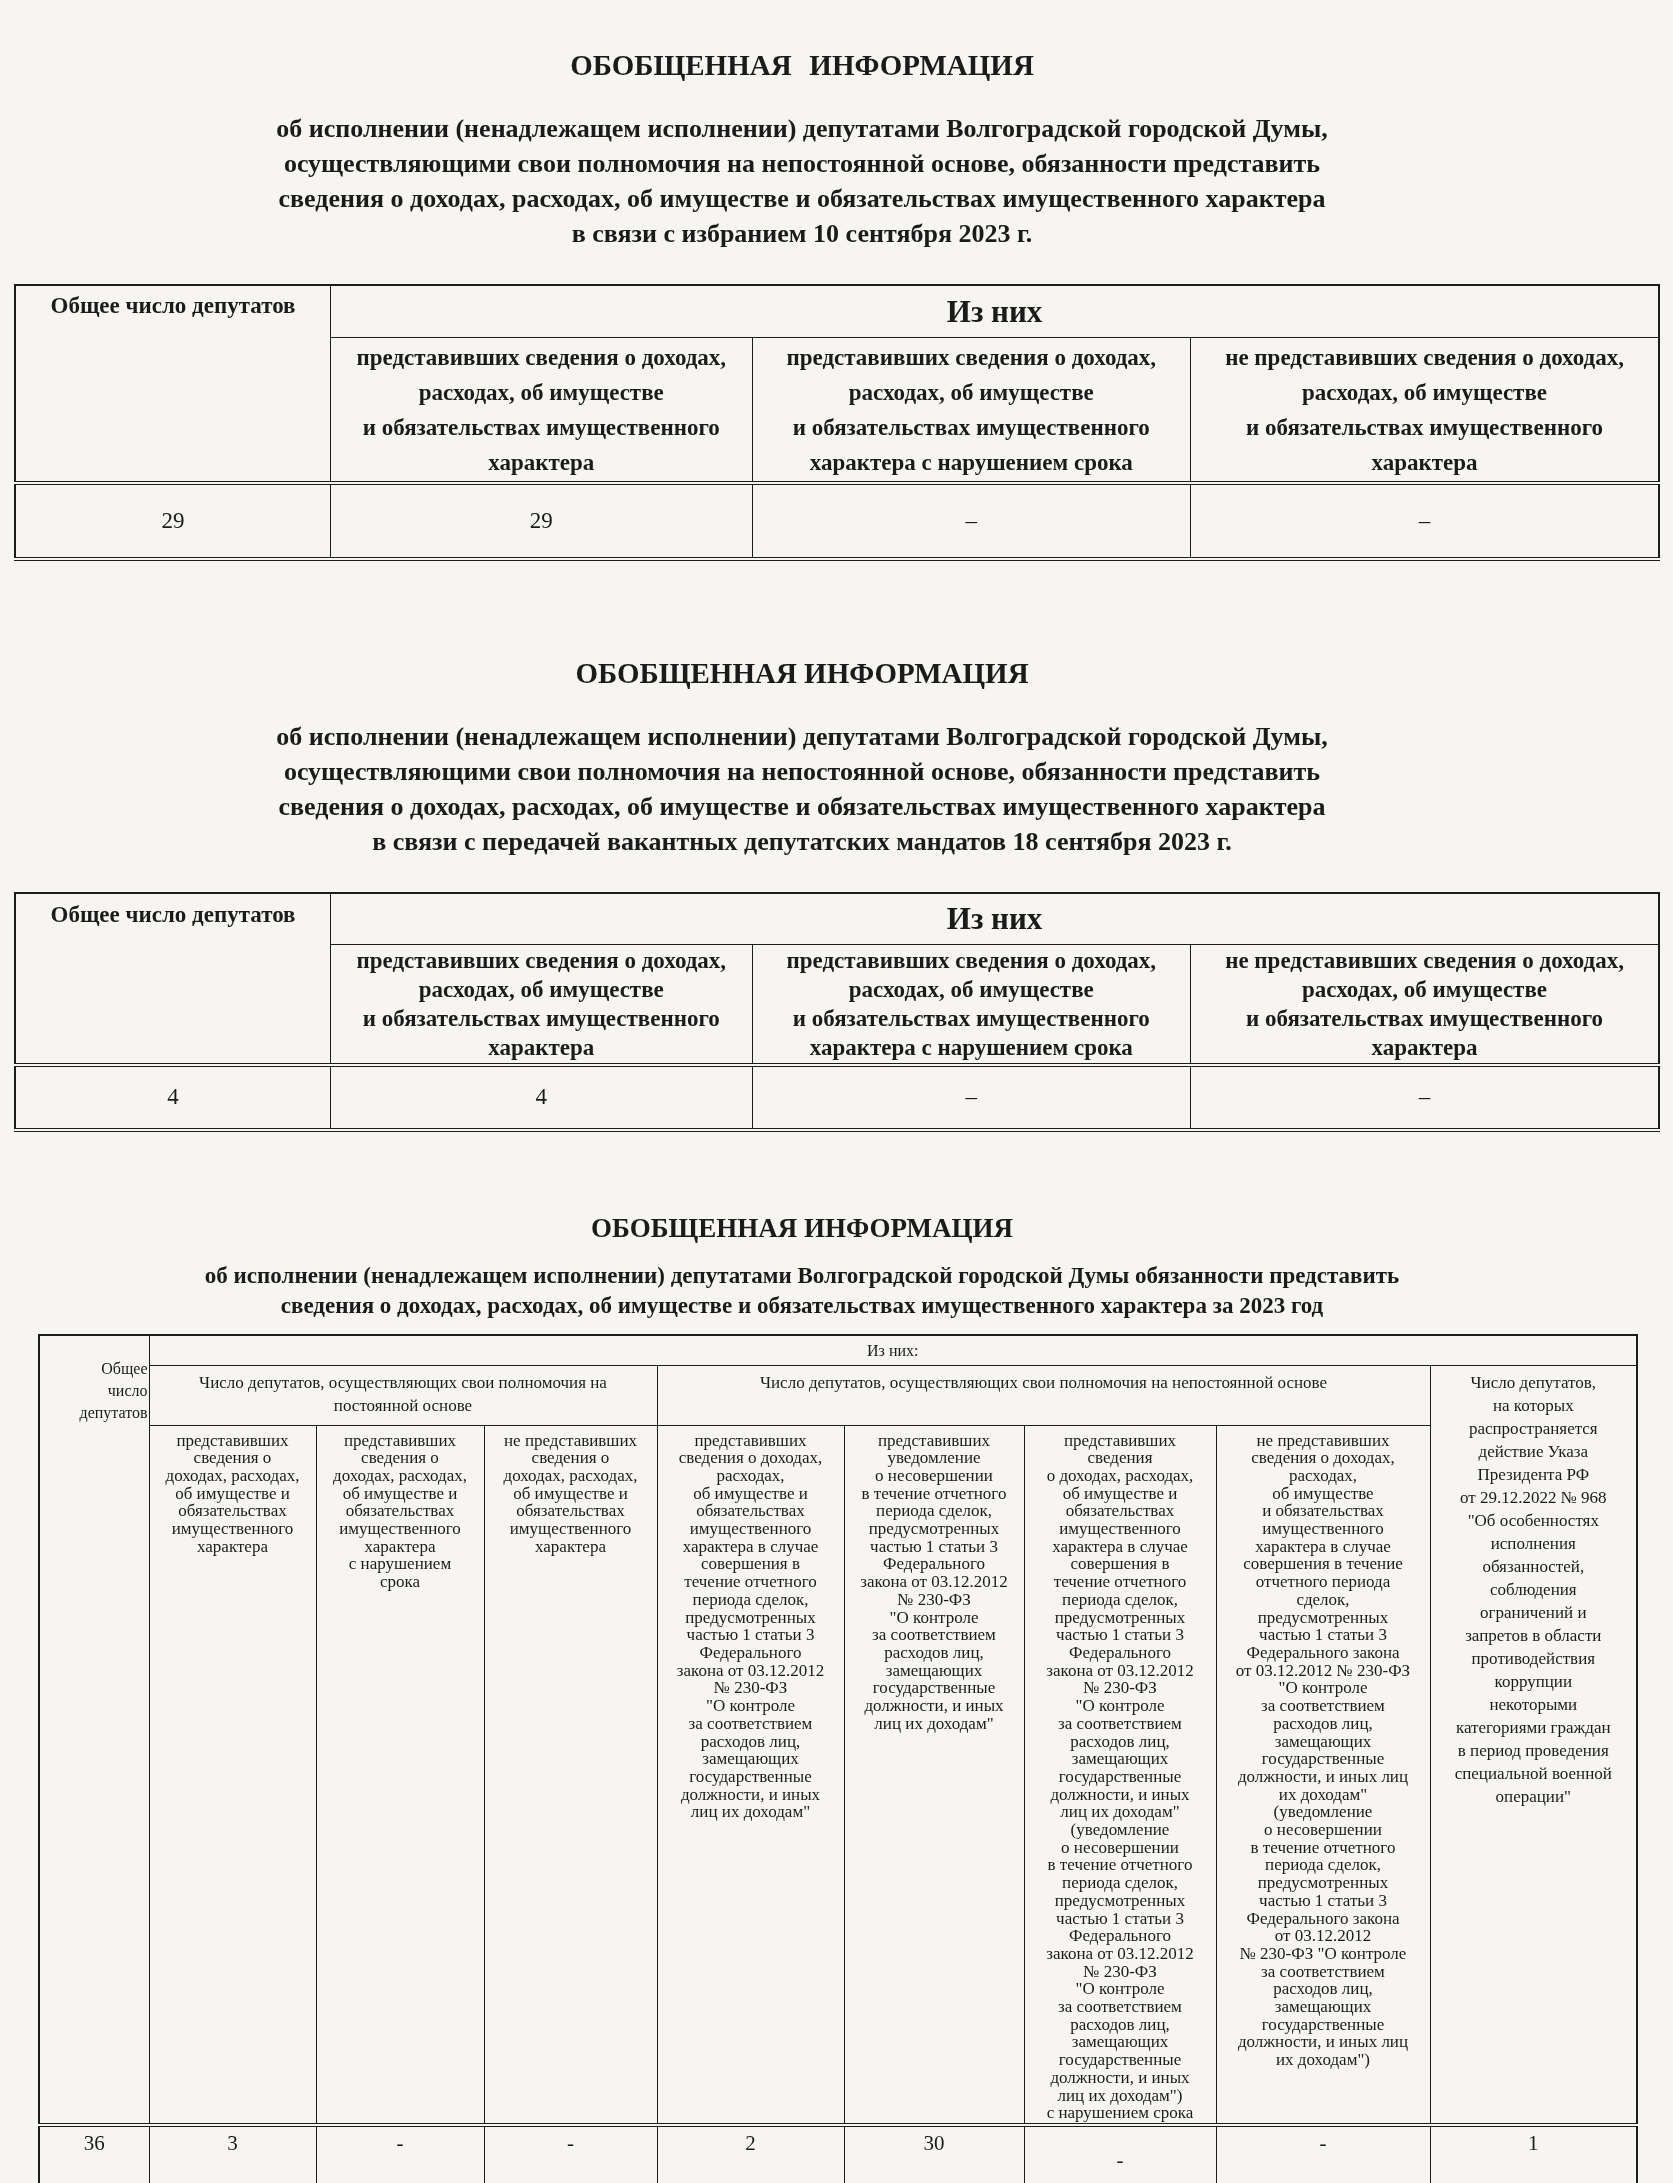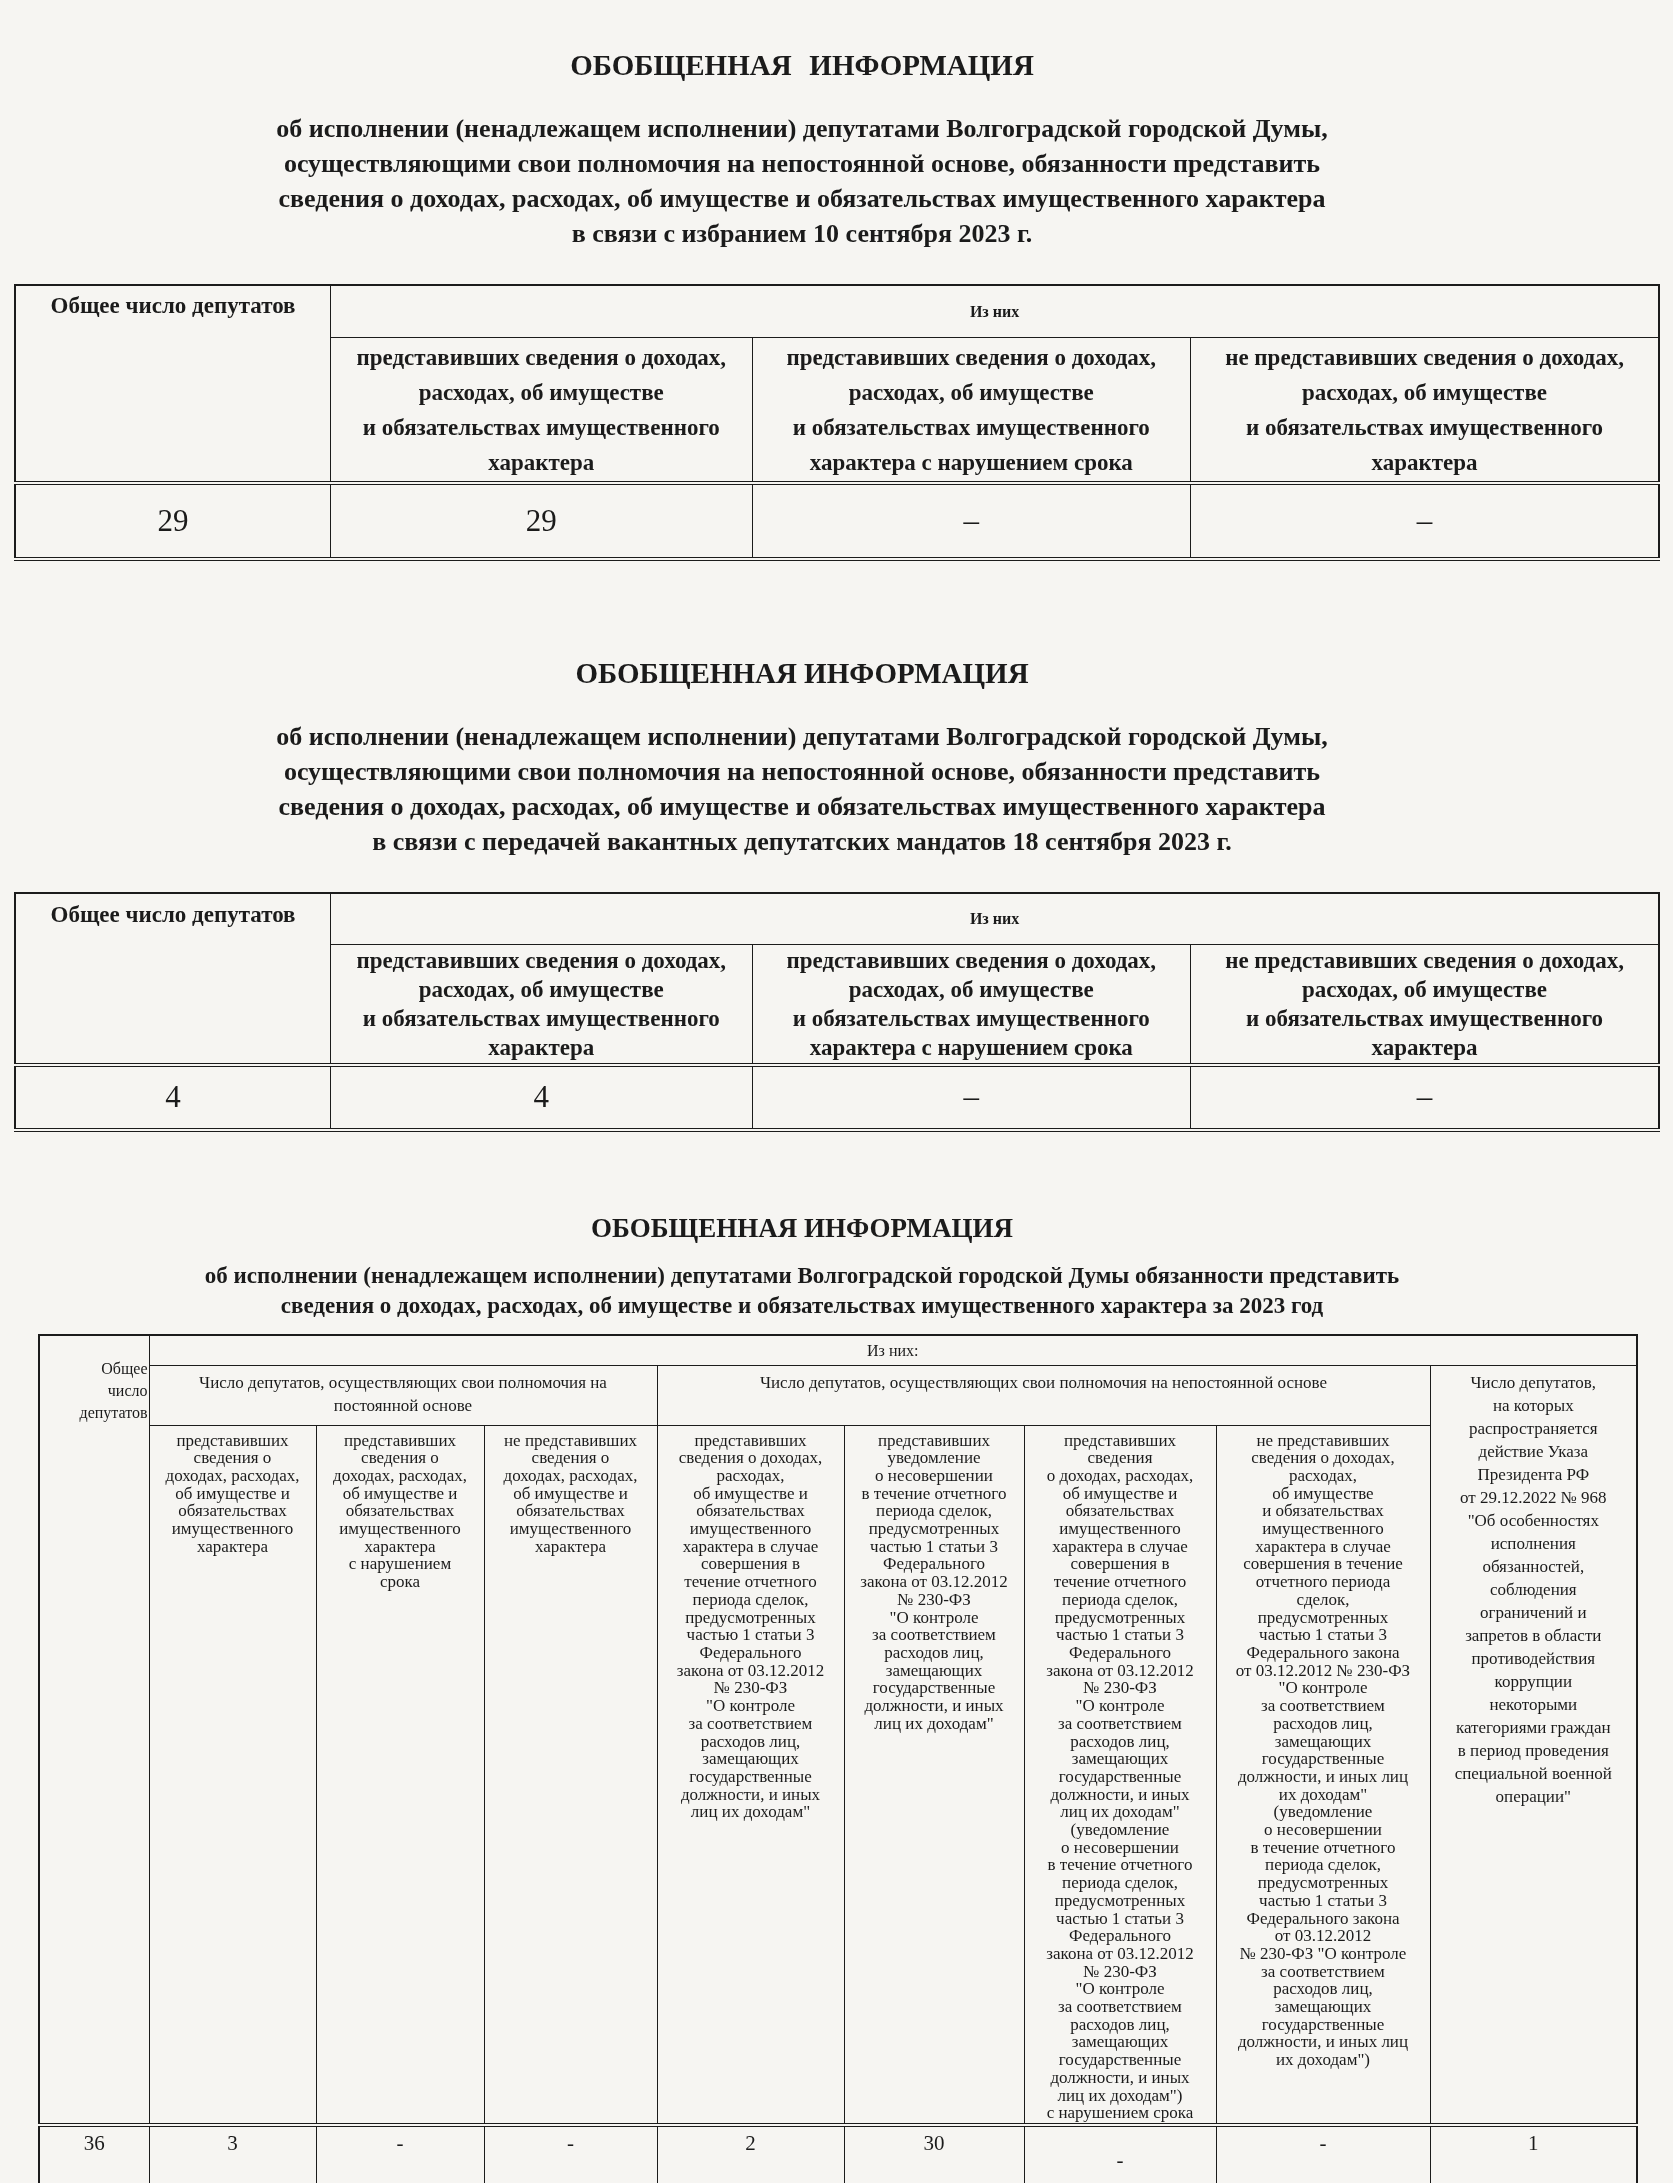--- a/index.html
+++ b/index.html
@@ -22,27 +22,27 @@
   }
   .sec3 .title{font-size:27px;}
   .sec3 .para{font-size:23px;line-height:30.5px;}
 
   
   table{border-collapse:collapse;table-layout:fixed;background:transparent;}
   .t12{margin-left:14.3px;width:1644px;
        border:2.4px solid #1c1c1c;border-bottom:4.3px double #1c1c1c;}
   .t12 td{border:1.4px solid #1c1c1c;text-align:center;white-space:pre-line;}
   .t12 .c-first{vertical-align:top;padding-top:7.6px;font-weight:bold;font-size:23px;}
-  .t12 .c-iznih{vertical-align:middle;font-weight:bold;font-size:16px;}
+  .t12 .c-iznih{vertical-align:middle;font-weight:bold;font-size:31px;}
   .t1 .r-iznih{height:53px;}
   .t2 .r-iznih{height:51px;}
   .r-sub td{font-weight:bold;font-size:23px;vertical-align:middle;border-top:1.9px solid #1c1c1c;}
   .t1 .r-sub td{height:141px;line-height:35px;}
   .t2 .r-sub td{height:114px;line-height:29px;}
-  .r-val td{font-size:31px;vertical-align:middle;border-top:4.3px double #1c1c1c;}
+  .r-val td{font-size:23px;vertical-align:middle;border-top:4.3px double #1c1c1c;}
   .t1 .r-val td{height:70px;}
   .t2 .r-val td{height:59px;}
 
   
   .t3{margin-left:38px;width:1598px;
       border:2.4px solid #1c1c1c;border-bottom:4.3px double #1c1c1c;}
   .t3 td{border:1.4px solid #1c1c1c;text-align:center;white-space:pre-line;
          font-size:17px;line-height:17.7px;vertical-align:top;}
   .t3 .c3-first{font-size:16px;line-height:22px;padding-top:22px;text-align:right;}
   .t3 .r3-iznih{height:30px;}

